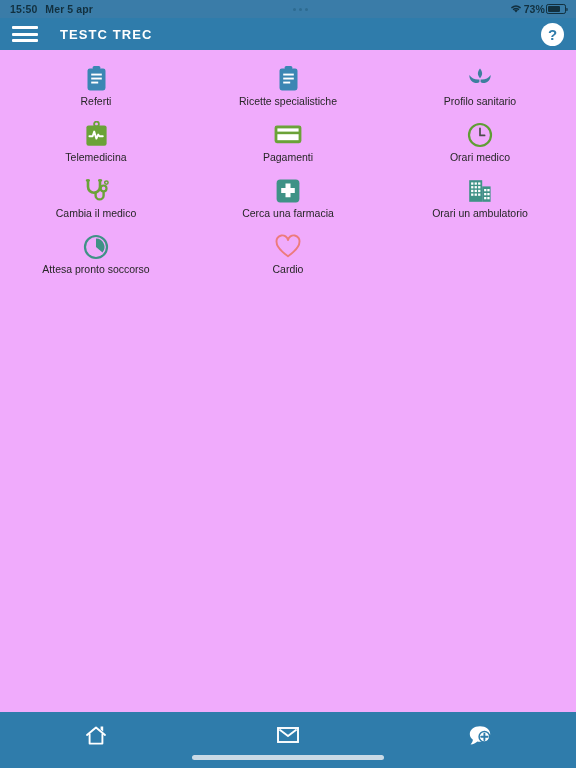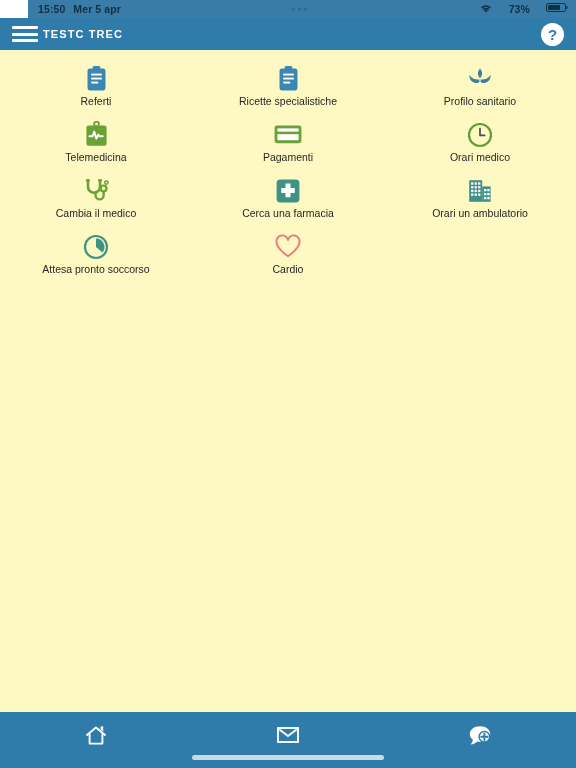--- a/index.html
+++ b/index.html
@@ -28,30 +28,29 @@
     background: #3a7ca8;
     color: #12303f;
     display: flex;
     align-items: center;
     font-size: 10.5px;
     font-weight: bold;
     padding: 0 10px;
     box-sizing: border-box;
     flex: 0 0 auto;
     letter-spacing: 0.1px;
-    margin-left: 28px;
   }
   .sb-left { display: flex; align-items: center; gap: 8px; }
   .sb-center { flex: 1; display: flex; justify-content: center; align-items: center; }
   .sb-dots { display: flex; gap: 3px; }
   .sb-dots i {
     width: 3px; height: 3px; border-radius: 50%;
     background: #2d6b91; display: block;
   }
-  .sb-right { display: flex; align-items: flex-start; gap: 16px; }
+  .sb-right { display: flex; align-items: center; gap: 1px; }
   .wifi-ico { display: block; }
   .batt {
     width: 20px; height: 9.5px;
     border: 1.3px solid #12303f;
     border-radius: 2.2px;
     position: relative;
     box-sizing: border-box;
     padding: 1px;
   }
   .batt::after {
@@ -91,44 +90,44 @@
     cursor: pointer;
   }
   .hamburger span {
     display: block;
     height: 3px;
     background: #ffffff;
     border-radius: 1px;
   }
   .app-title {
     color: #ffffff;
-    font-size: 11px;
+    font-size: 13px;
     font-weight: bold;
     letter-spacing: 1.1px;
-    margin-left: 5px;
+    margin-left: 22px;
   }
   .appbar-spacer { flex: 1; }
   .help-btn {
     width: 23px; height: 23px;
     border-radius: 50%;
     background: #ffffff;
     color: #2f7cab;
     display: flex;
     align-items: center;
     justify-content: center;
     font-size: 15px;
     font-weight: bold;
     cursor: pointer;
     line-height: 1;
   }
 
   
   .content {
     flex: 1 1 auto;
-    background: #fef9c3;
+    background: #f0abfc;
     padding-top: 11px;
     overflow: hidden;
   }
   .grid {
     display: grid;
     grid-template-columns: repeat(3, 1fr);
     row-gap: 0px;
   }
   .tile {
     height: 56px;

